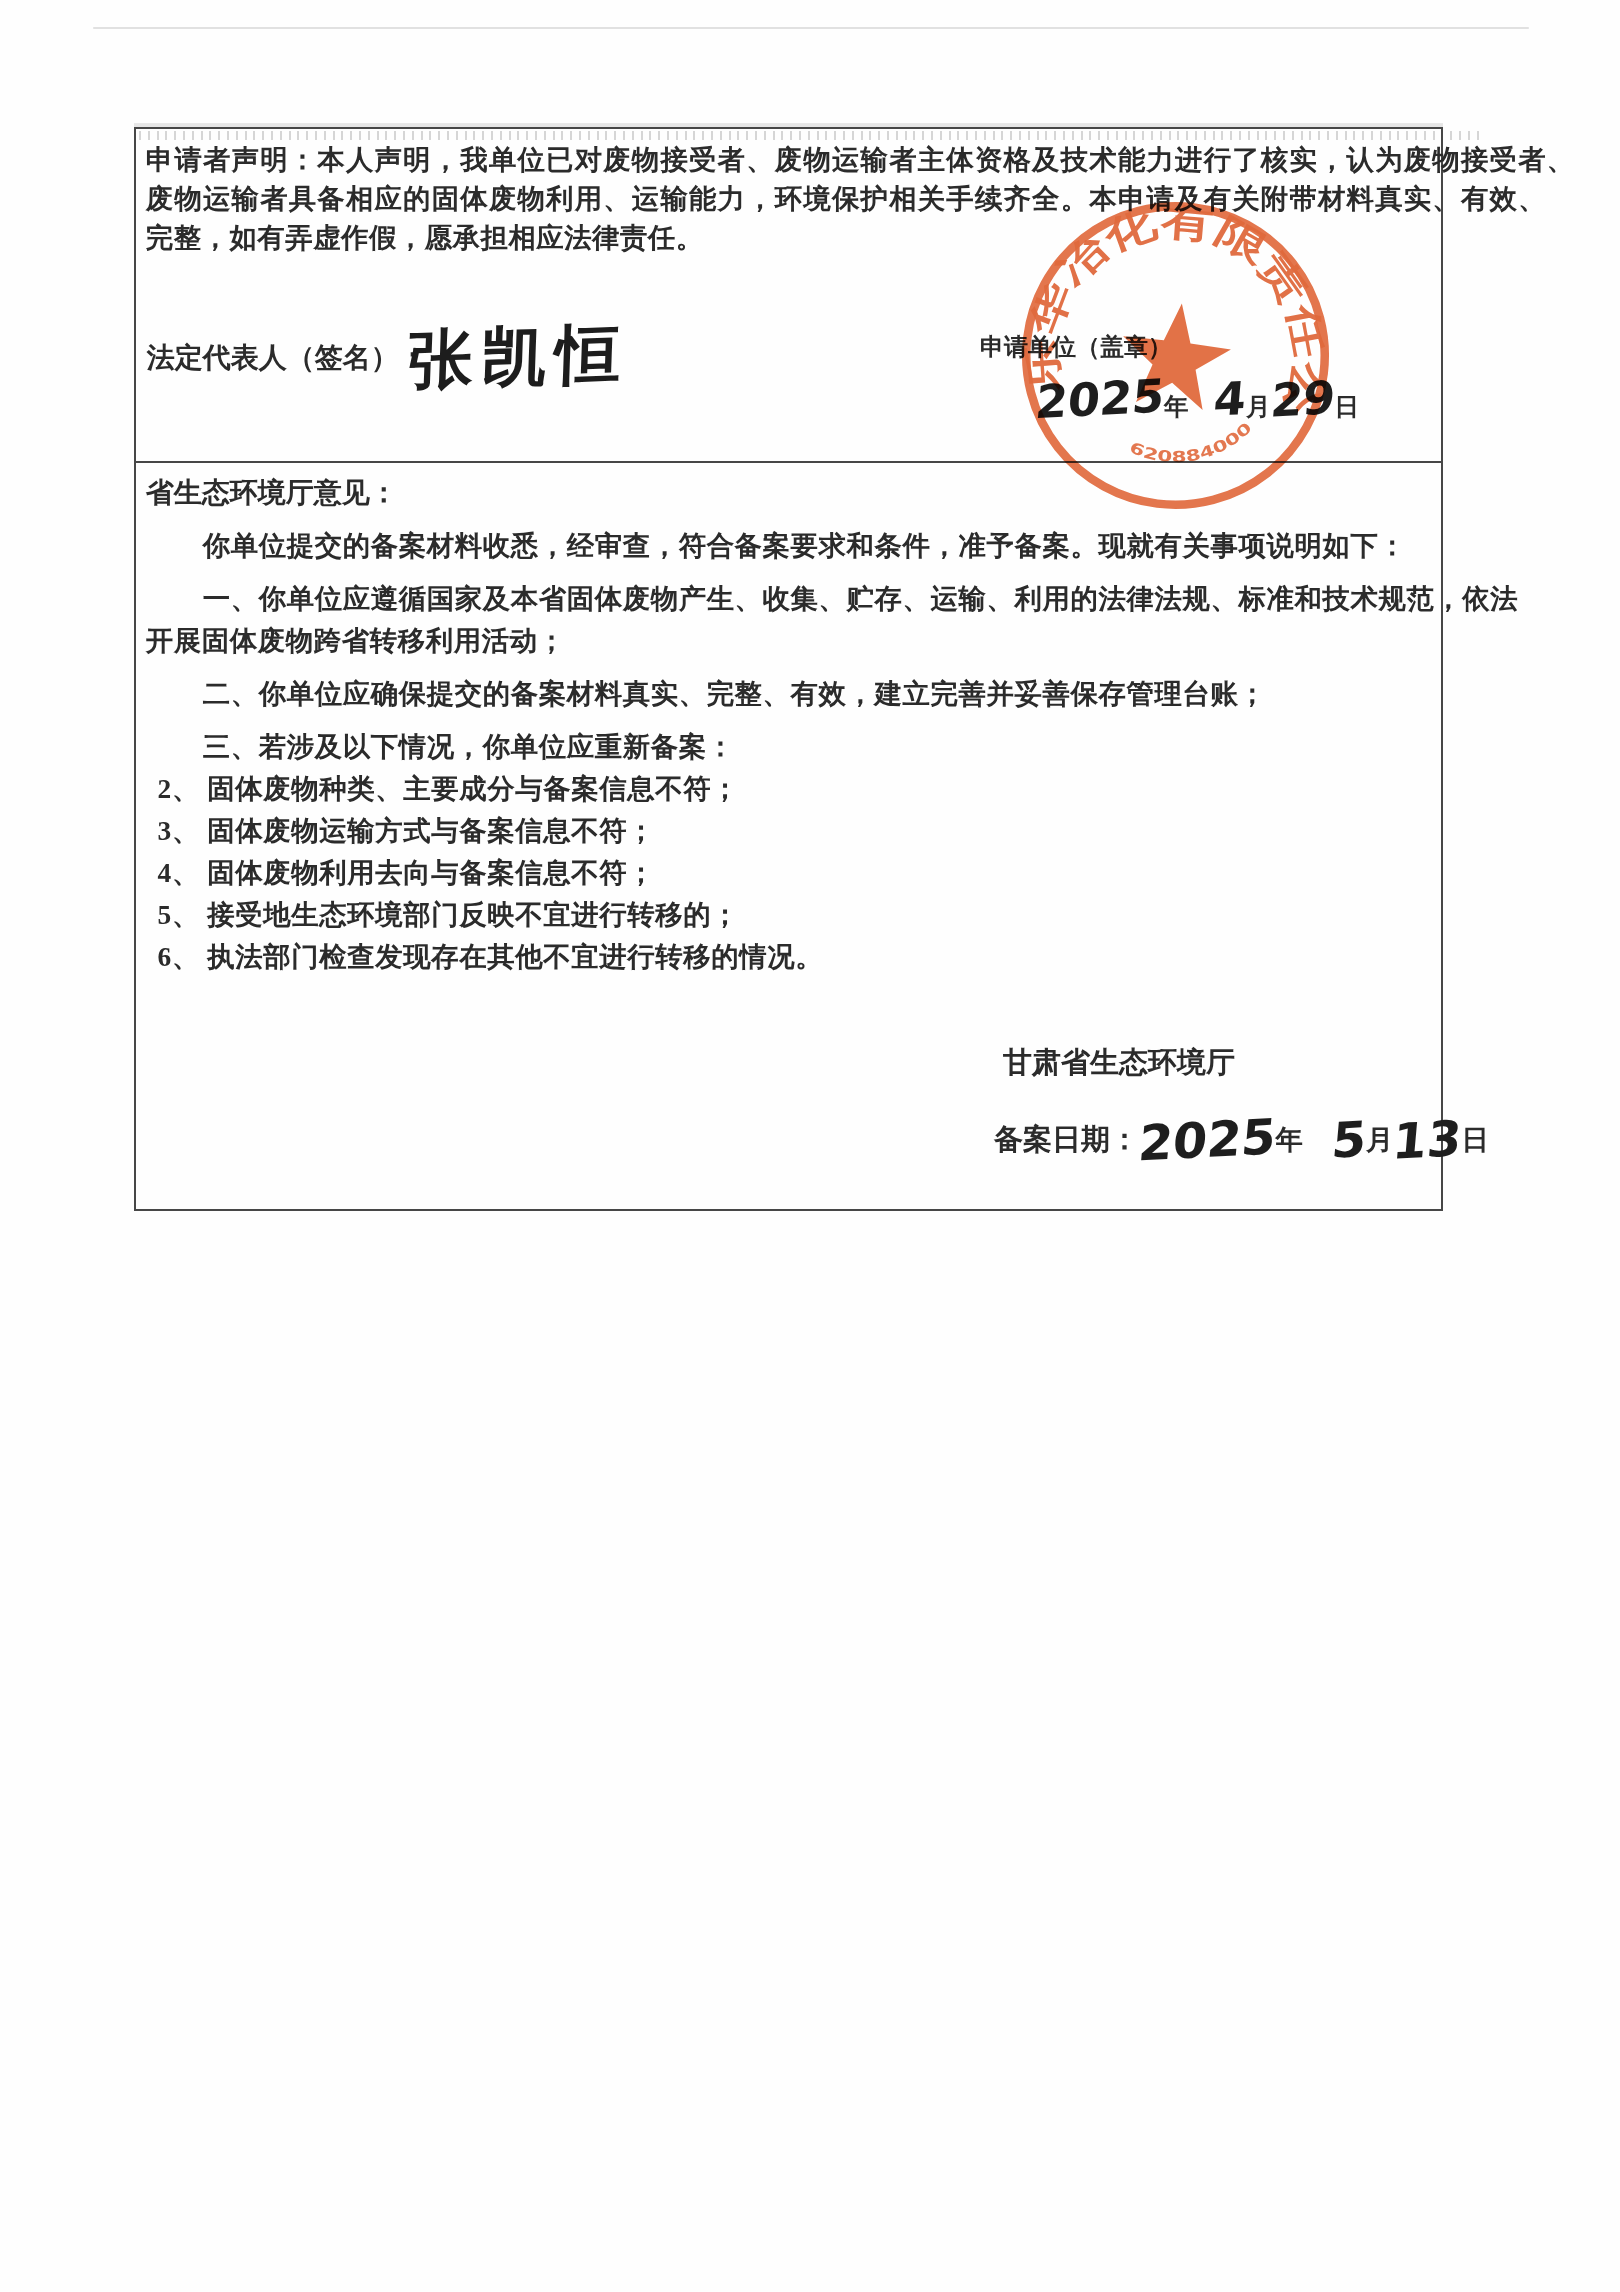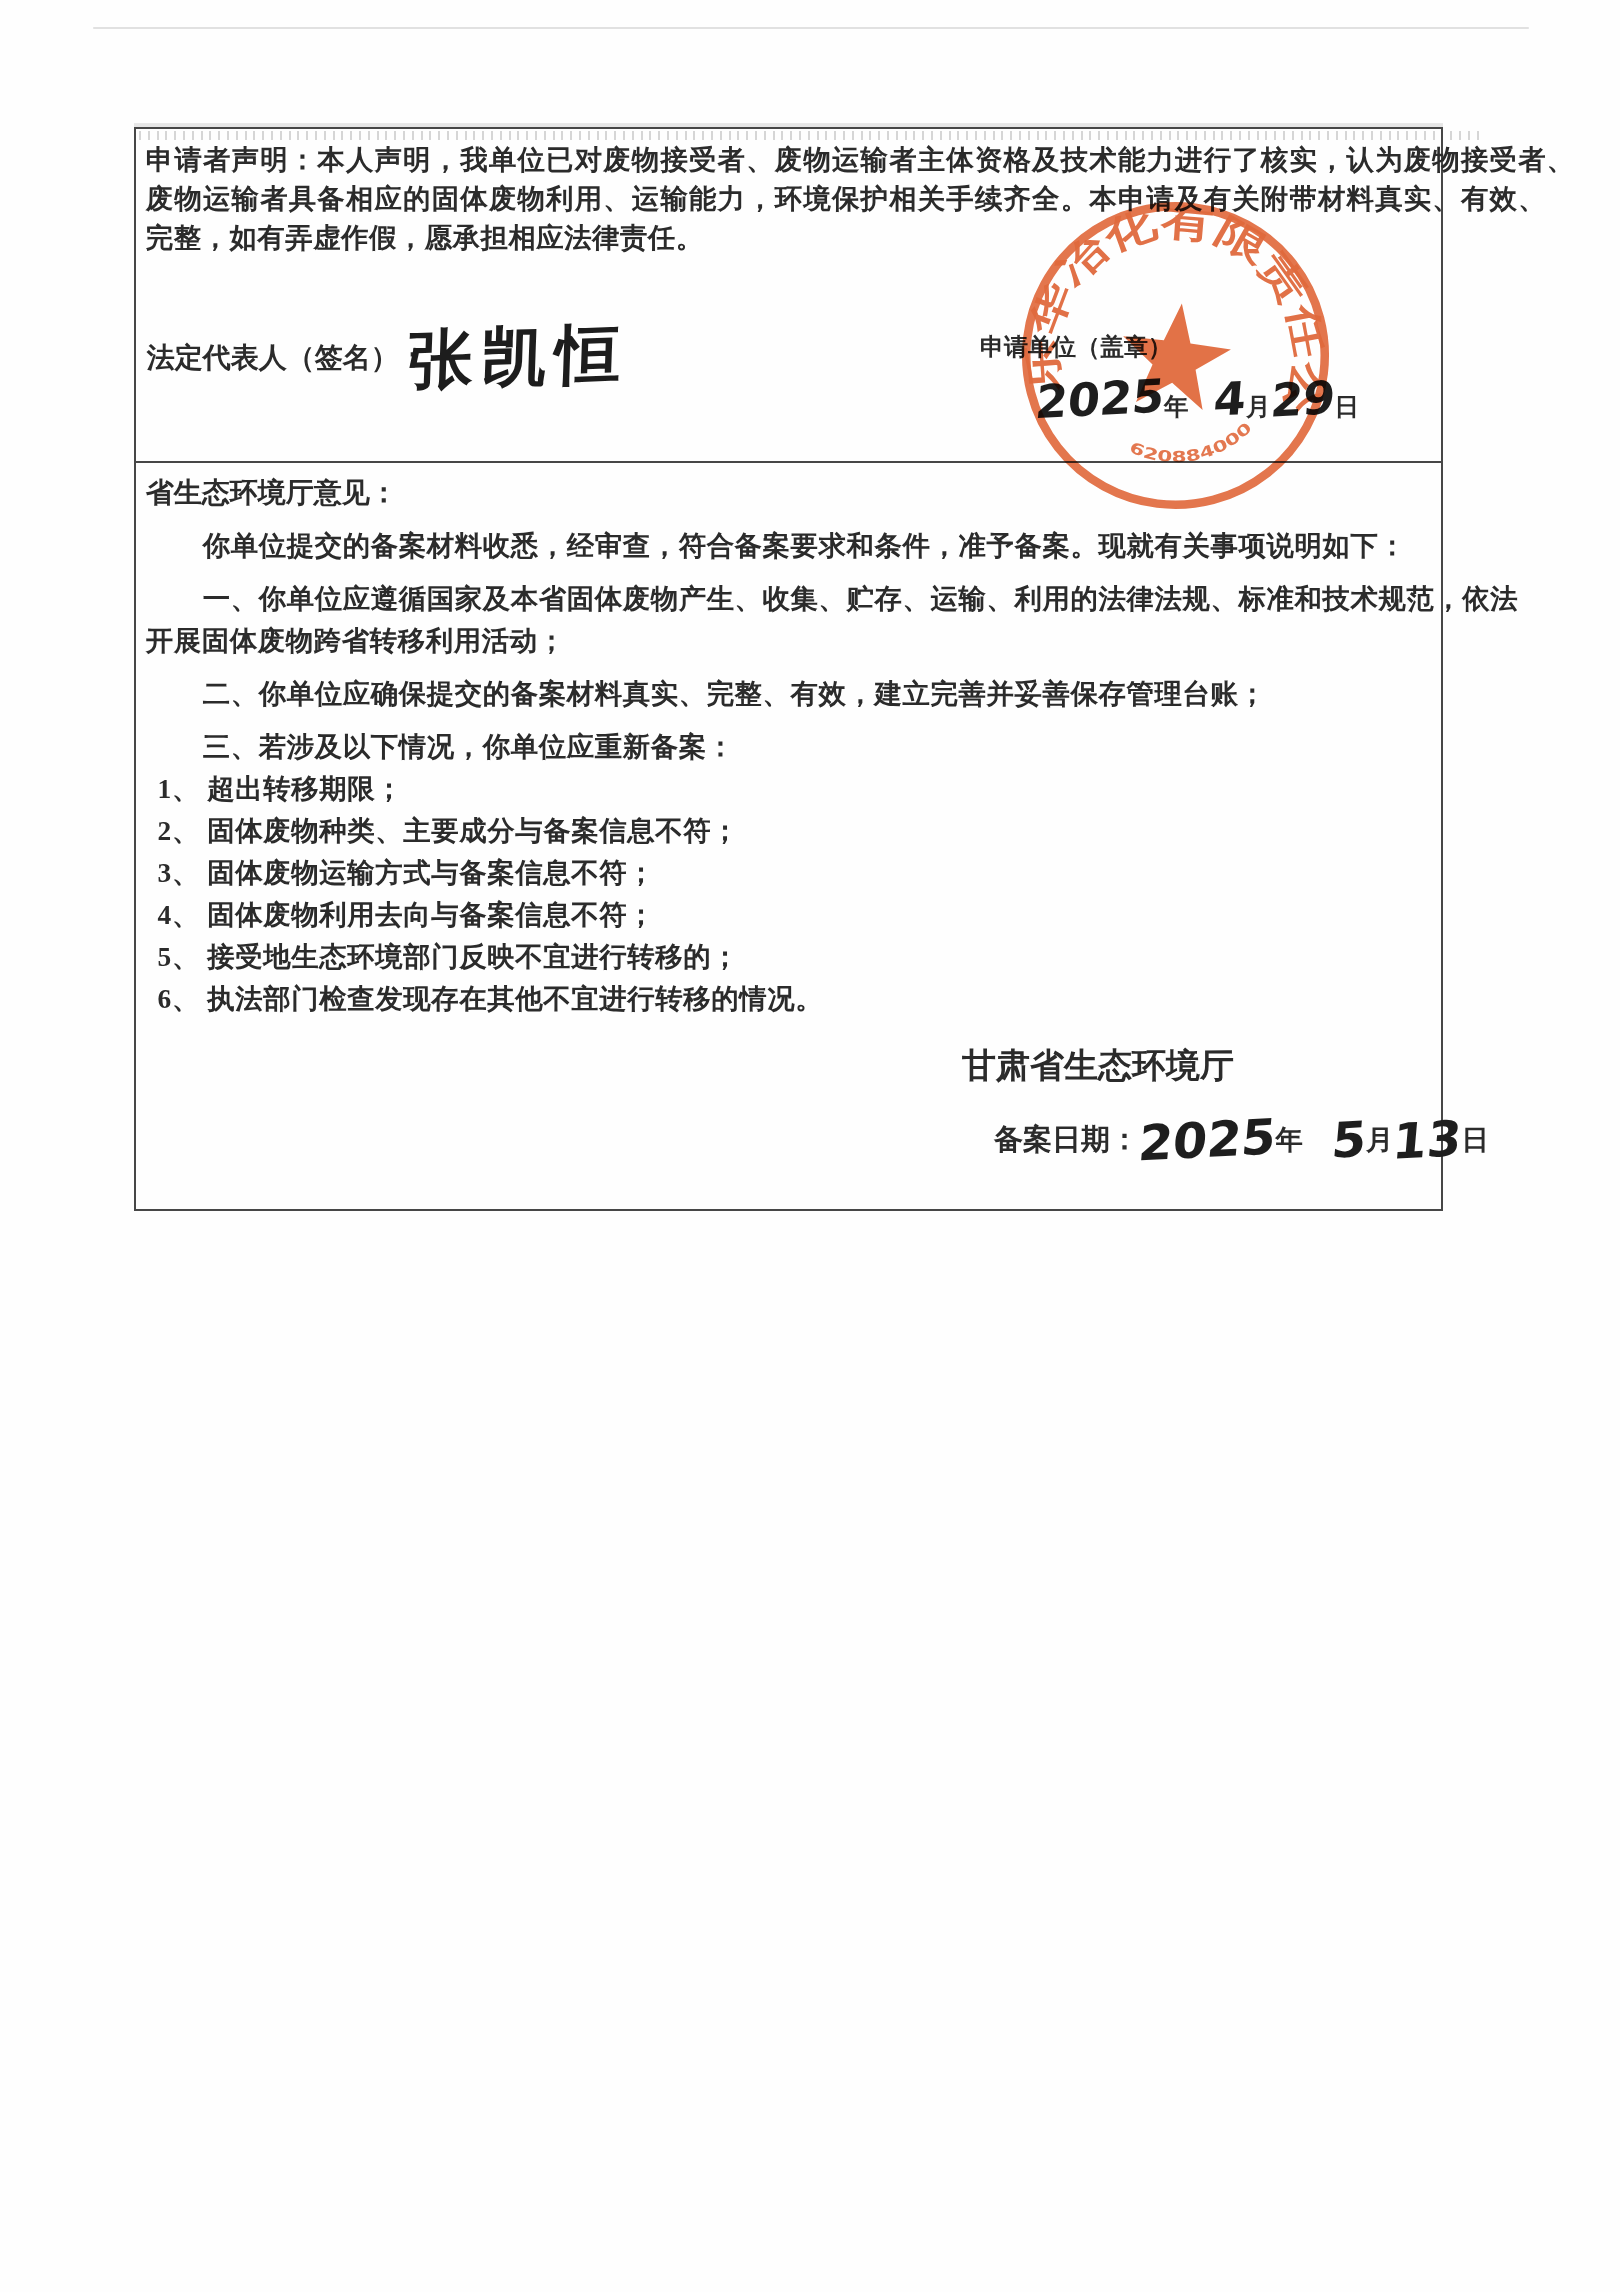--- a/index.html
+++ b/index.html
@@ -51,21 +51,21 @@
   .apply-date .hw { font-size: 46px; }
   .apply-date .unit { font-size: 24.5px; font-weight: 600; }
   .apply-date .gap { display: inline-block; width: 25.5px; }
 
   .opinion-body { position: absolute; left: 9.8px; right: 7.8px; top: 9px; }
   .op-heading { font-size: 28px; font-weight: 700; line-height: 42px; white-space: nowrap; }
   .op-line { font-size: 27.4px; font-weight: 600; line-height: 42px; white-space: nowrap; letter-spacing: 0.6px; }
   .op-line.indent { text-indent: 57px; margin-top: 11px; }
   .op-line.num { text-indent: 11.8px; }
 
-  .agency { position: absolute; left: 826px; top: 580px; font-size: 34px; font-weight: 700; white-space: nowrap; }
+  .agency { position: absolute; left: 867px; top: 580px; font-size: 29px; font-weight: 700; white-space: nowrap; }
   .filing-row { position: absolute; left: 858px; top: 649px; white-space: nowrap; }
   .filing-label { font-size: 29px; font-weight: 700; vertical-align: 7.8px; }
   .filing-row .hw { font-size: 49px; }
   .filing-row .unit { font-size: 27.4px; font-weight: 600; vertical-align: 7.8px; }
   .filing-row .gap { display: inline-block; width: 29px; }
 
   .seal {
     position: absolute; left: 1012px; top: 192px; width: 327px; height: 327px;
     z-index: 2; mix-blend-mode: multiply; opacity: .88;
     transform: rotate(7deg);
@@ -101,21 +101,20 @@
     </div>
 
     <div class="box box2">
       <div class="opinion-body">
         <div class="op-heading">省生态环境厅意见：</div>
         <div class="op-line indent">你单位提交的备案材料收悉，经审查，符合备案要求和条件，准予备案。现就有关事项说明如下：</div>
         <div class="op-line indent">一、你单位应遵循国家及本省固体废物产生、收集、贮存、运输、利用的法律法规、标准和技术规范，依法</div>
         <div class="op-line">开展固体废物跨省转移利用活动；</div>
         <div class="op-line indent">二、你单位应确保提交的备案材料真实、完整、有效，建立完善并妥善保存管理台账；</div>
         <div class="op-line indent">三、若涉及以下情况，你单位应重新备案：</div>
-        <div class="op-line num">1、 超出转移期限；</div>
         <div class="op-line num">2、 固体废物种类、主要成分与备案信息不符；</div>
         <div class="op-line num">3、 固体废物运输方式与备案信息不符；</div>
         <div class="op-line num">4、 固体废物利用去向与备案信息不符；</div>
         <div class="op-line num">5、 接受地生态环境部门反映不宜进行转移的；</div>
         <div class="op-line num">6、 执法部门检查发现存在其他不宜进行转移的情况。</div>
       </div>
 
       <div class="agency">甘肃省生态环境厅</div>
 
       <div class="filing-row">

